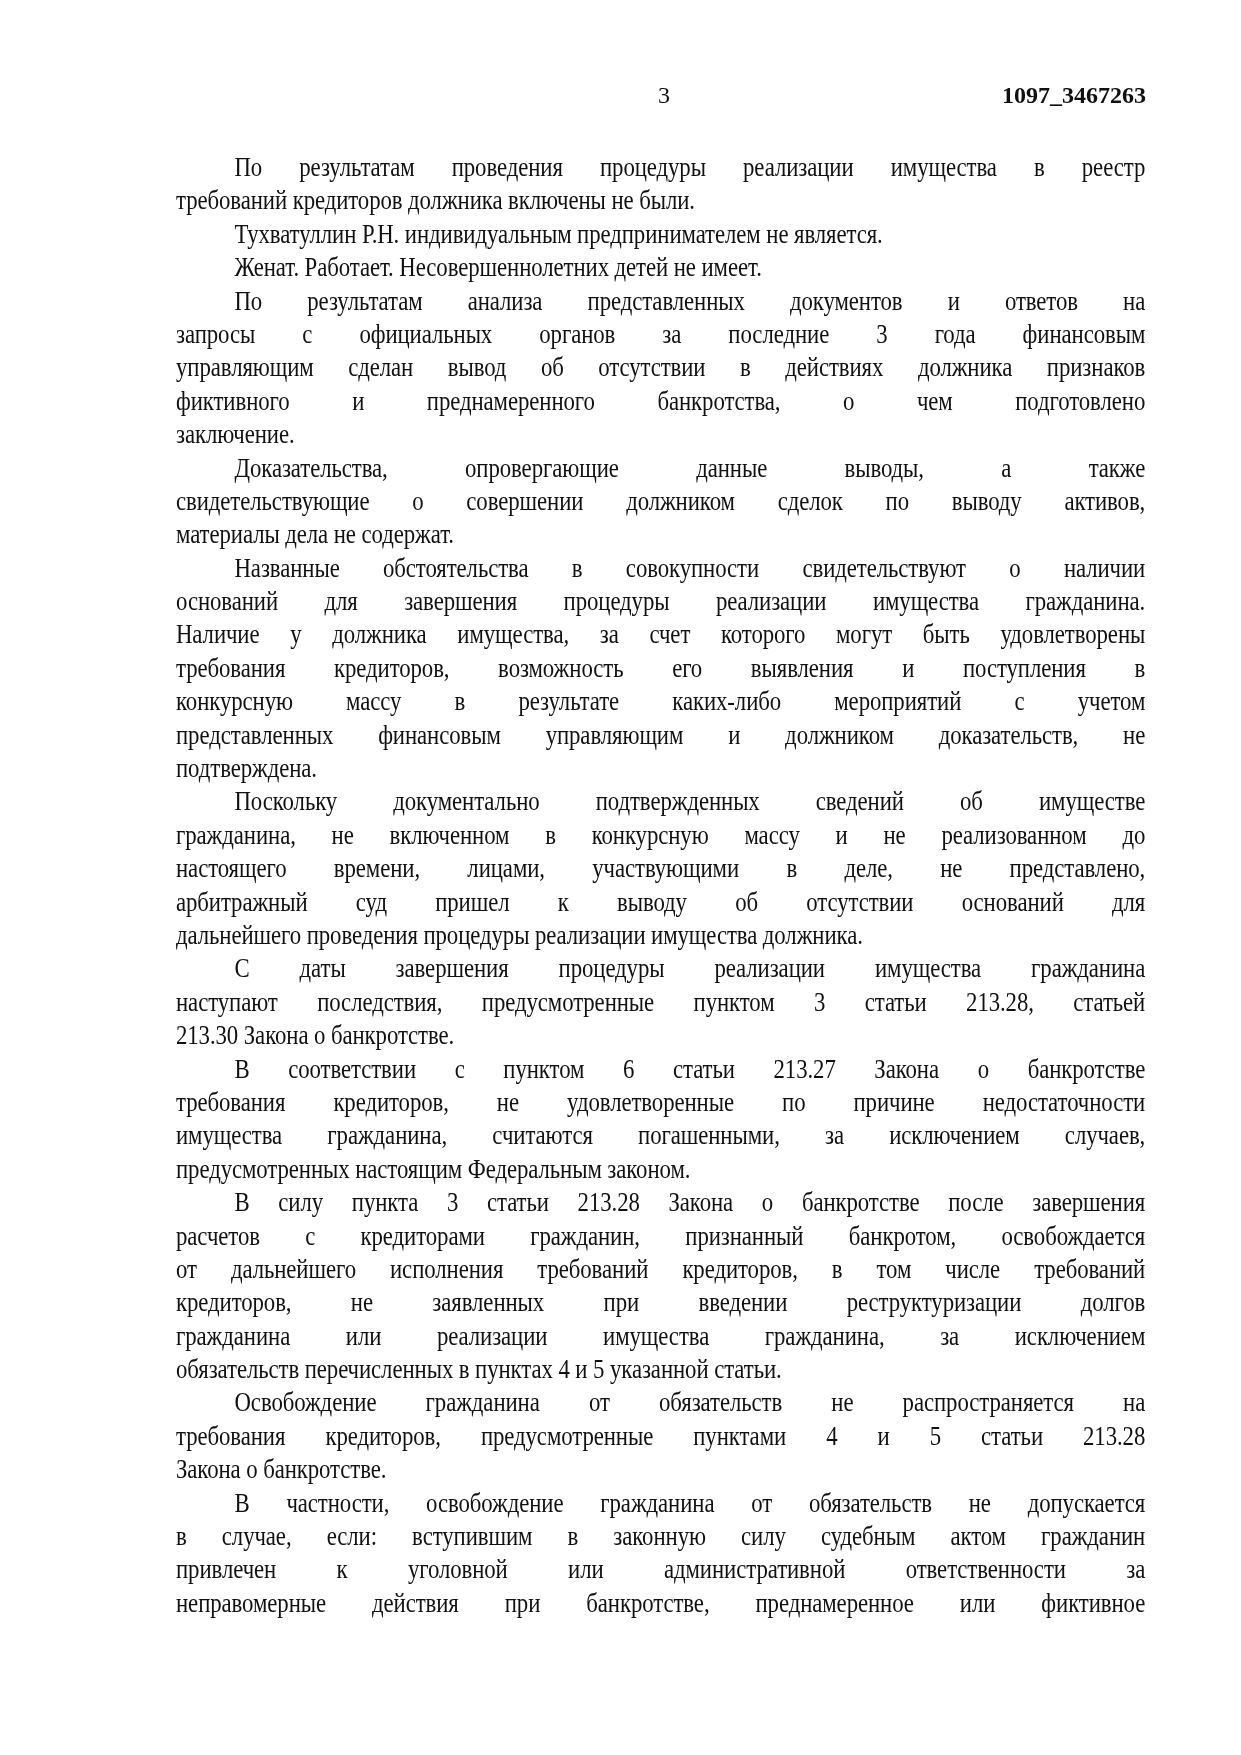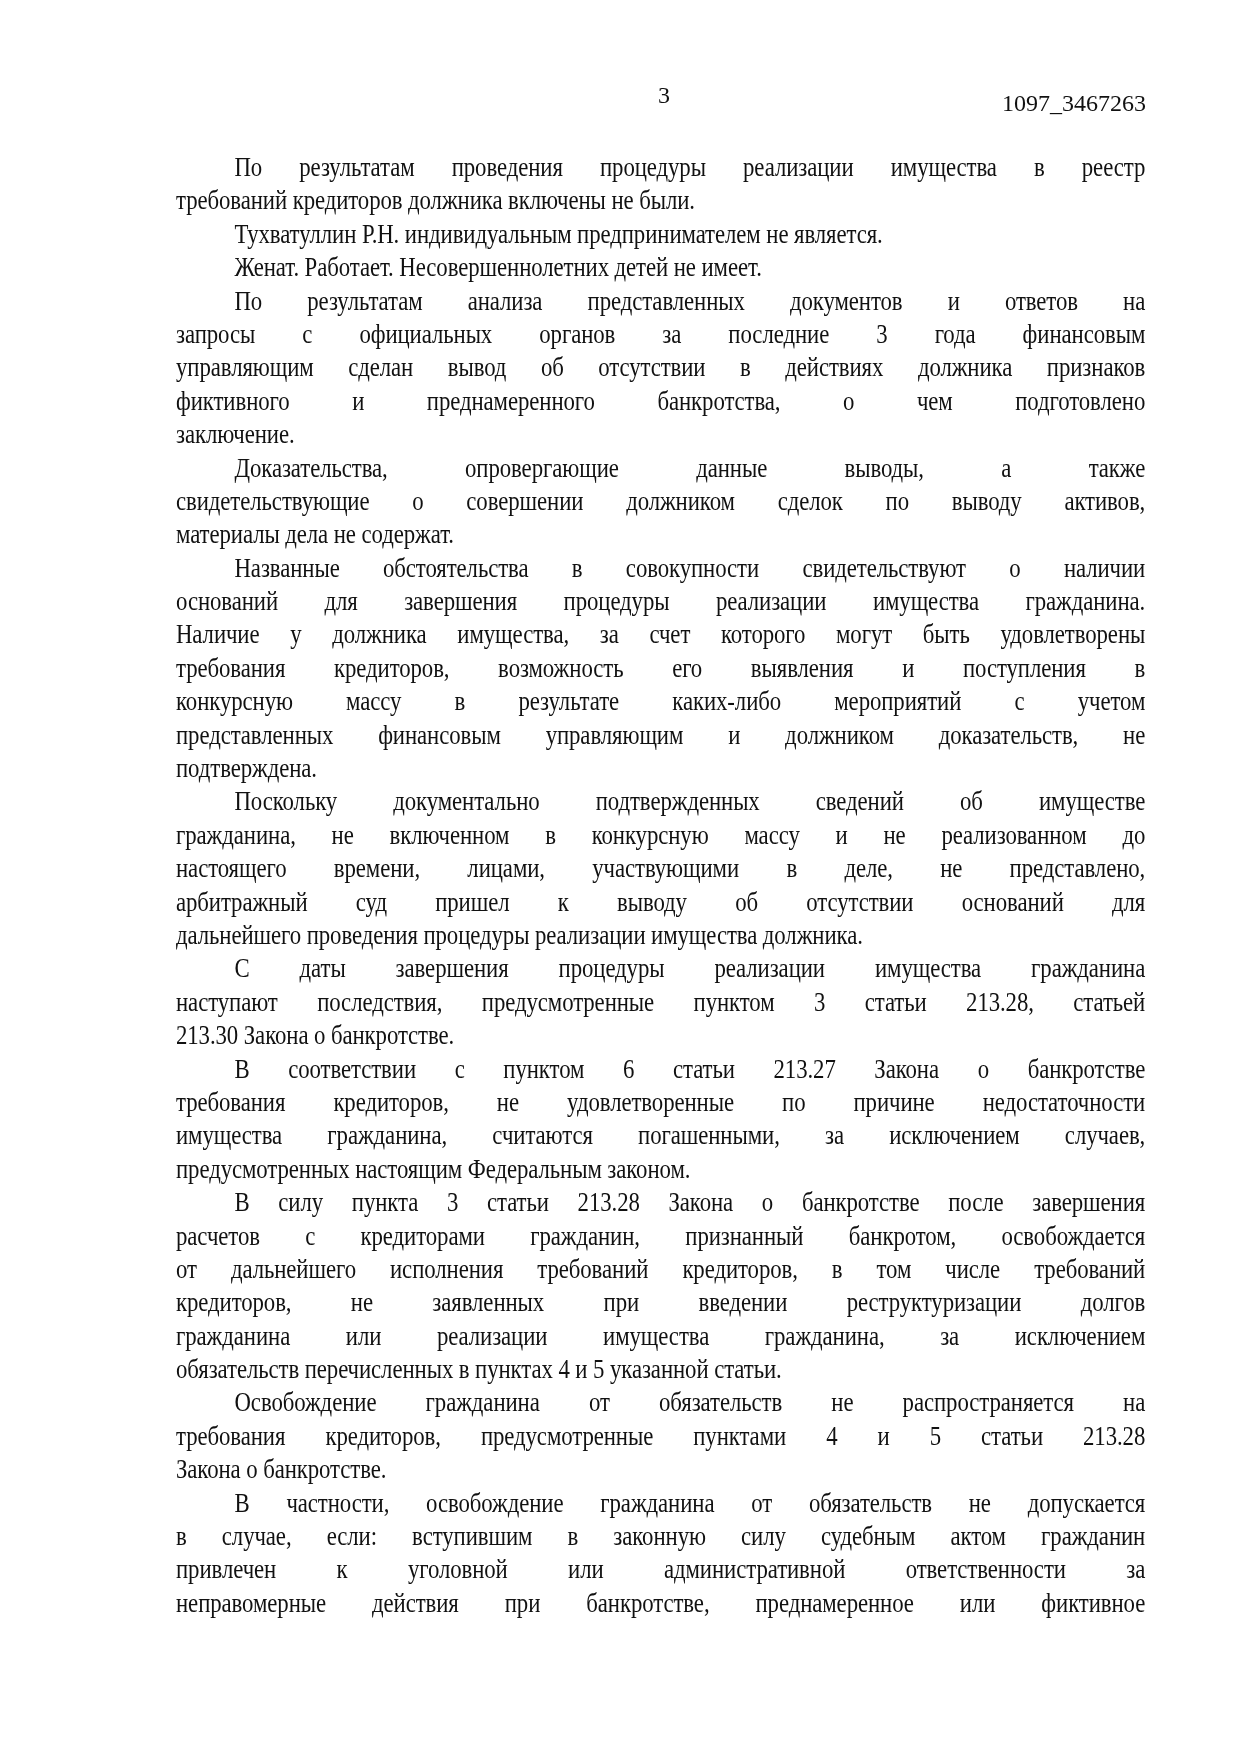--- a/index.html
+++ b/index.html
@@ -31,21 +31,22 @@
       font-size: 24px;
     }
     .page-number {
       position: absolute;
       left: 658px;
       top: 0;
     }
     .doc-id {
       position: absolute;
       right: 95px;
-      top: 8px;
+      top: 0;
+      font-weight: bold;
     }
     .body-text {
       position: absolute;
       left: 176px;
       top: 151px;
       width: 969px;
       font-size: 26.5px;
       line-height: 33.4px;
       transform: scaleX(0.86);
       transform-origin: left top;

